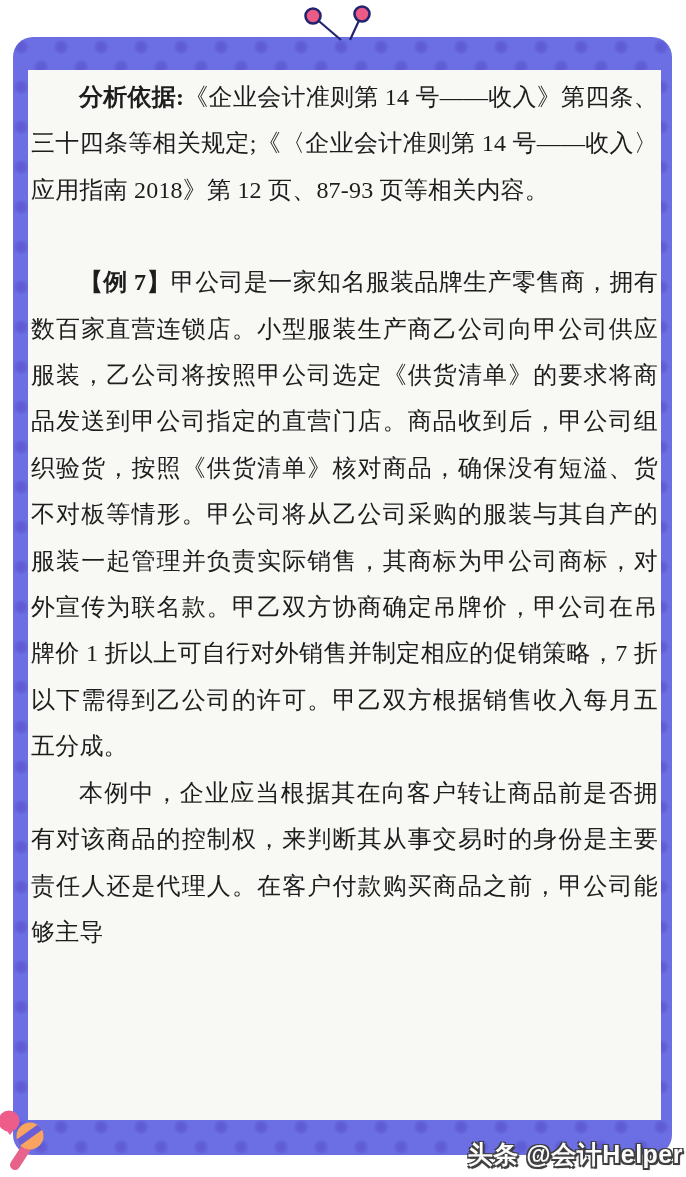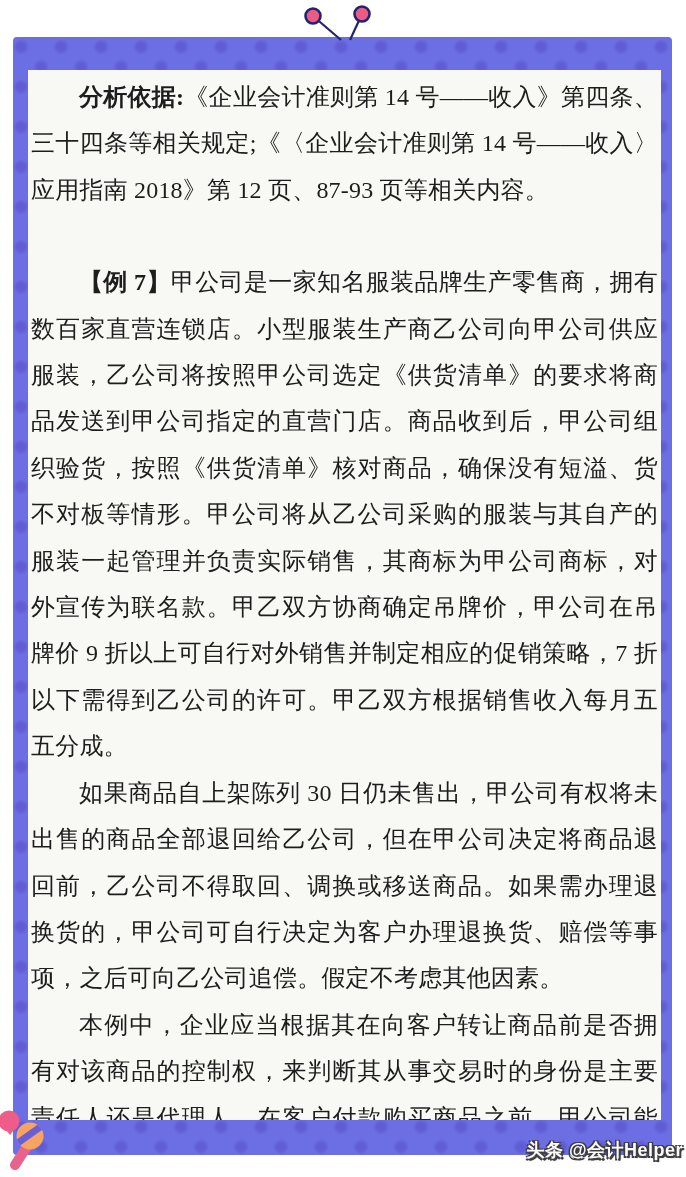--- a/index.html
+++ b/index.html
@@ -9,21 +9,21 @@
     background: #ffffff;
     overflow: hidden;
     font-family: "Liberation Serif", "DejaVu Serif", serif;
   }
 
   
   .card {
     position: absolute;
     left: 13px; top: 37px;
     width: 659px; height: 1118px;
-    border-radius: 4px;
+    border-radius: 20px;
     background-color: #6b6fe3;
     background-image:
       radial-gradient(circle, rgba(84,72,198,0.50) 0px, rgba(84,72,198,0.45) 4px, rgba(84,72,198,0) 8px),
       radial-gradient(circle, rgba(84,72,198,0.50) 0px, rgba(84,72,198,0.45) 4px, rgba(84,72,198,0) 8px);
     background-size: 40px 40px, 40px 40px;
     background-position: 8px 10px, 28px 30px;
   }
 
   
   .content {
@@ -59,21 +59,21 @@
     position: absolute;
     left: 0px; top: 1095px;
     width: 62px; height: 82px;
   }
 
   
   .watermark {
     position: absolute;
     right: 3px; top: 1138px;
     font-family: "Liberation Sans", "DejaVu Sans", sans-serif;
-    font-size: 18px;
+    font-size: 25px;
     font-weight: 700;
     letter-spacing: 0.5px;
     color: #fbfbfb;
     text-shadow:
       -1.5px -1.5px 0 #3f3f3f,
        1.5px -1.5px 0 #3f3f3f,
       -1.5px  1.5px 0 #3f3f3f,
        1.5px  1.5px 0 #3f3f3f,
        2px 2px 1px #2e2e2e;
     white-space: nowrap;
@@ -81,23 +81,22 @@
 </style>
 </head>
 <body>
 
 <div class="card">
 
   <div class="content">
 
     <p class="para gap-below"><span class="lead">分析依据:</span><span>《企业会计准则第 14 号——收入》第四条、三十四条等相关规定;《〈企业会计准则第 14 号——收入〉应用指南 2018》第 12 页、87-93 页等相关内容。</span></p>
 
-    <p class="para"><span class="lead">【例 7】</span><span>甲公司是一家知名服装品牌生产零售商，拥有数百家直营连锁店。小型服装生产商乙公司向甲公司供应服装，乙公司将按照甲公司选定《供货清单》的要求将商品发送到甲公司指定的直营门店。商品收到后，甲公司组织验货，按照《供货清单》核对商品，确保没有短溢、货不对板等情形。甲公司将从乙公司采购的服装与其自产的服装一起管理并负责实际销售，其商标为甲公司商标，对外宣传为联名款。甲乙双方协商确定吊牌价，甲公司在吊牌价 9 折以上可自行对外销售并制定相应的促销策略，7 折以下需得到乙公司的许可。甲乙双方根据销售收入每月五五分成。</span></p>
+    <p class="para"><span class="lead">【例 7】</span><span>甲公司是一家知名服装品牌生产零售商，拥有数百家直营连锁店。小型服装生产商乙公司向甲公司供应服装，乙公司将按照甲公司选定《供货清单》的要求将商品发送到甲公司指定的直营门店。商品收到后，甲公司组织验货，按照《供货清单》核对商品，确保没有短溢、货不对板等情形。甲公司将从乙公司采购的服装与其自产的服装一起管理并负责实际销售，其商标为甲公司商标，对外宣传为联名款。甲乙双方协商确定吊牌价，甲公司在吊牌价 1 折以上可自行对外销售并制定相应的促销策略，7 折以下需得到乙公司的许可。甲乙双方根据销售收入每月五五分成。</span></p>
 
-    <p class="para"><span>如果商品自上架陈列 30 日仍未售出，甲公司有权将未出售的商品全部退回给乙公司，但在甲公司决定将商品退回前，乙公司不得取回、调换或移送商品。如果需办理退换货的，甲公司可自行决定为客户办理退换货、赔偿等事项，之后可向乙公司追偿。假定不考虑其他因素。</span></p>
 
     <p class="para"><span>本例中，企业应当根据其在向客户转让商品前是否拥有对该商品的控制权，来判断其从事交易时的身份是主要责任人还是代理人。在客户付款购买商品之前，甲公司能够主导</span></p>
 
   </div>
 </div>
 
 <svg class="pins-svg" viewBox="0 0 120 42">
   <line x1="33" y1="12" x2="61" y2="36" stroke="#23246f" stroke-width="2.2"></line>
   <line x1="82" y1="10" x2="70" y2="36" stroke="#23246f" stroke-width="2.2"></line>
   <circle cx="33" cy="12" r="7.5" fill="#ec5b86" stroke="#23246f" stroke-width="2.6"></circle>

